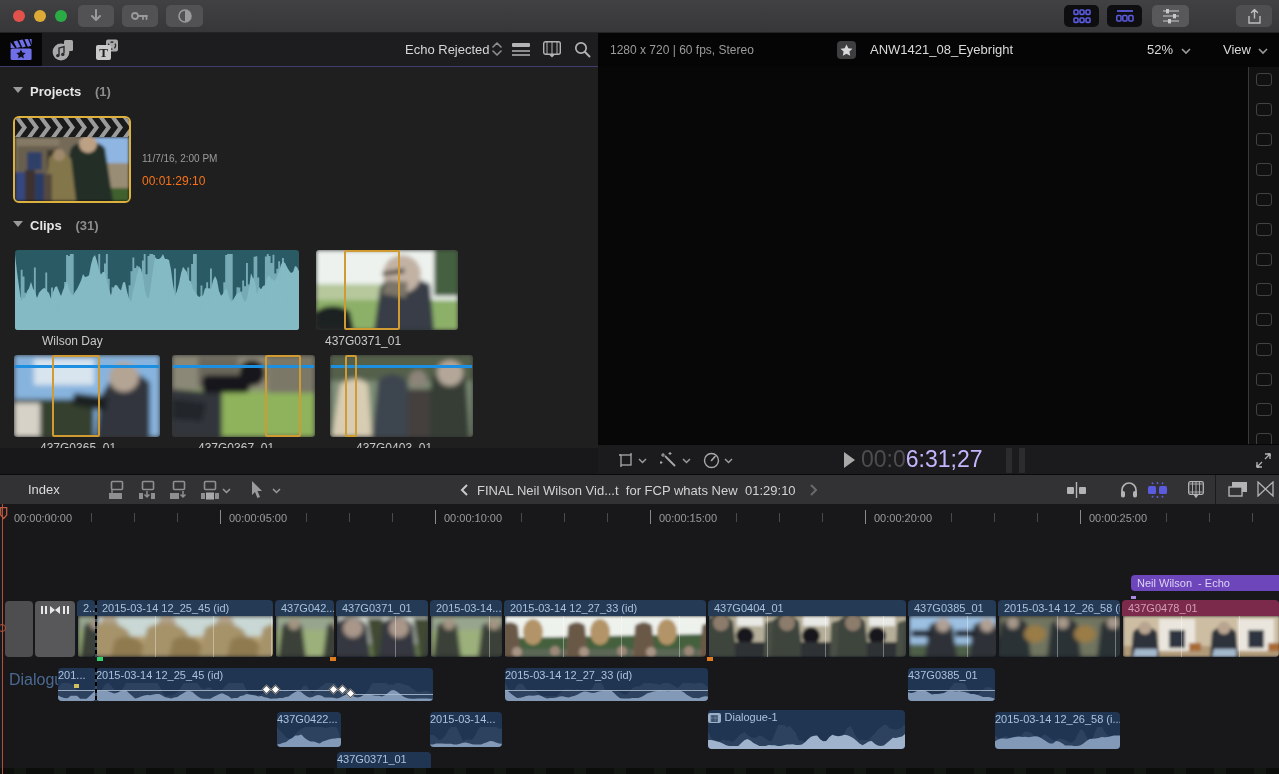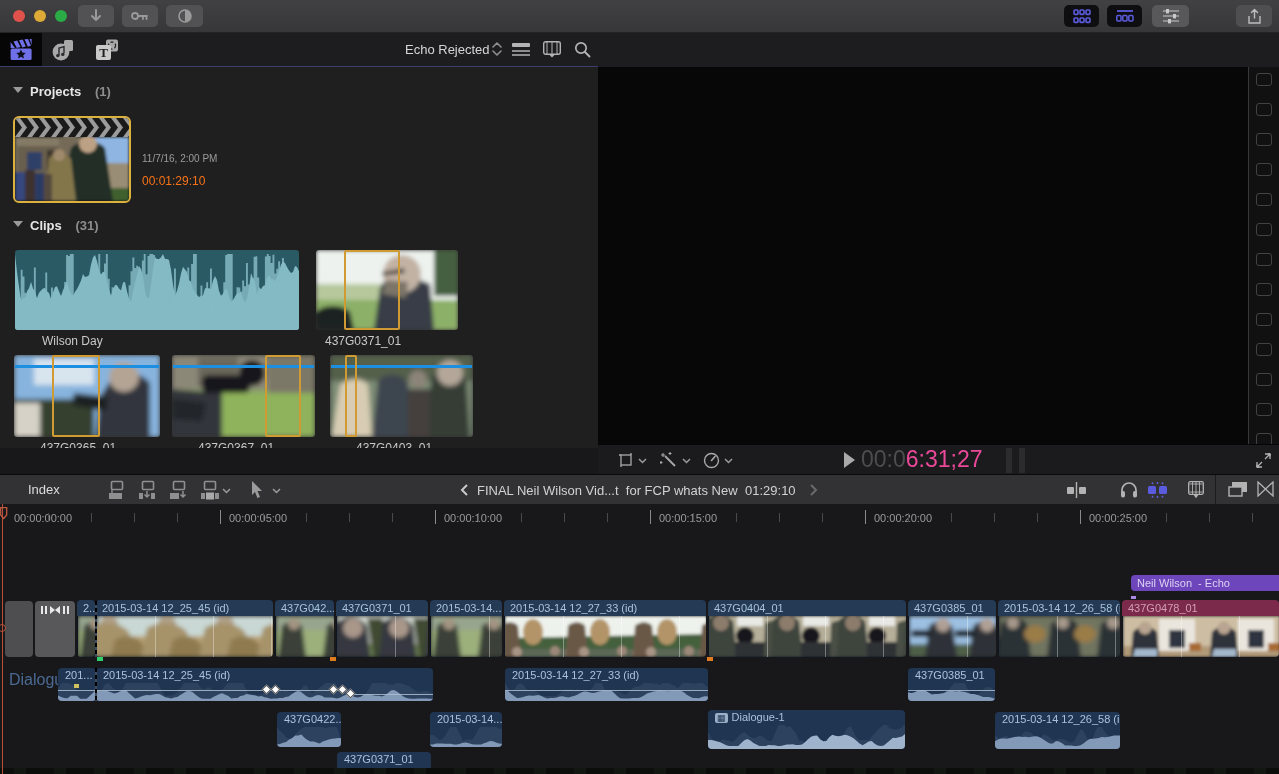--- a/index.html
+++ b/index.html
@@ -34,21 +34,21 @@
 #tlbar{left:0;top:474px;width:1279px;height:30px;background:#323234;border-top:1px solid #0a0a0a}
 
 #timeline{left:0;top:504px;width:1279px;height:270px;background:#18181a;overflow:hidden}
 .tick{position:absolute;width:1px;background:#4a4a4c}
 .rlabel{position:absolute;color:#9a9a9a;font-size:11px;top:8px}
 .vclip{position:absolute;top:0;height:57px;border-radius:4px;overflow:hidden;background:#0e1624}
 .vtitle{height:16px;background:#243a55;color:#a9c2de;font-size:11px;line-height:16px;padding-left:6px;white-space:nowrap;overflow:hidden}
 .vtitle.red{background:#7c2a4b;color:#d39db8}
 .vthumbs{position:absolute;left:1px;right:1px;top:16px;bottom:1px;background:#222}
 .aclip{position:absolute;border-radius:4px;background:#203552;overflow:hidden}
-.atitle{color:#a9c2de;font-size:11px;line-height:15px;padding-left:7px;white-space:nowrap;overflow:hidden}
+.atitle{color:#a9c2de;font-size:11px;line-height:15px;padding-left:0;white-space:nowrap;overflow:hidden}
 .diam{position:absolute;width:7px;height:7px;background:#fff;transform:rotate(45deg);border:1px solid #555}
 svg{display:block}
 </style></head><body>
 <div id="app">
 
 <div class="abs" id="titlebar">
 <div class="abs tl" style="left:13px;background:#e2524c"></div>
 <div class="abs tl" style="left:34px;background:#ddaa38"></div>
 <div class="abs tl" style="left:55px;background:#2bab45"></div>
 <div class="abs tbtn" style="left:78px;width:36px;">
@@ -148,20 +148,37 @@
         <path d="M0 8h18M0 12h18" stroke="#b3b3b3" stroke-width="1.6"></path>
       </svg>
 <svg class="abs" style="left:543px;top:8px" width="18" height="17" viewBox="0 0 18 17">
         <rect x="0.7" y="0.7" width="16.6" height="12.6" rx="2" stroke="#b3b3b3" stroke-width="1.4" fill="none"></rect>
         <path d="M4 1v12M9 1v12M14 1v12" stroke="#b3b3b3" stroke-width="1"></path>
         <path d="M6 13.5l3 3 3-3z" fill="#b3b3b3"></path>
       </svg>
 <svg class="abs" style="left:574px;top:8px" width="17" height="17" viewBox="0 0 17 17">
         <circle cx="7" cy="7" r="5.2" stroke="#b3b3b3" stroke-width="1.7" fill="none"></circle>
         <path d="M11 11l4.5 4.5" stroke="#b3b3b3" stroke-width="1.9" stroke-linecap="round"></path>
+      </svg>
+</div>
+<div class="abs" id="tb2v">
+<div class="abs" style="left:12px;top:10px;color:#9b9b9b;font-size:12px">1280 x 720 | 60 fps, Stereo</div>
+<div class="abs" style="left:239px;top:8px;width:19px;height:18px;border-radius:4px;background:#3e3e40;text-align:center">
+        <svg width="13" height="13" viewBox="0 0 13 13" style="margin:2.5px auto 0">
+          <path d="M6.5 0.5l1.8 3.8 4.2.5-3.1 2.8.8 4.1-3.7-2-3.7 2 .8-4.1L.5 4.8l4.2-.5z" fill="#d8d8d8"></path>
+        </svg>
+      </div>
+<div class="abs" style="left:272px;top:9px;color:#dadada;font-size:13px">ANW1421_08_Eyebright</div>
+<div class="abs" style="left:549px;top:9px;color:#dadada;font-size:13px">52%</div>
+<svg class="abs" style="left:583px;top:15px" width="10" height="7" viewBox="0 0 10 7">
+        <path d="M1 1l4 4 4-4" stroke="#9b9b9b" stroke-width="1.6" fill="none"></path>
+      </svg>
+<div class="abs" style="left:625px;top:9px;color:#dadada;font-size:13px">View</div>
+<svg class="abs" style="left:660px;top:15px" width="10" height="7" viewBox="0 0 10 7">
+        <path d="M1 1l4 4 4-4" stroke="#9b9b9b" stroke-width="1.6" fill="none"></path>
       </svg>
 </div>
 <div class="abs" id="blueline"></div>
 <div class="abs" id="browser">
 <div class="abs tri" style="left:13px;top:20px"></div>
 <div class="abs sechdr" style="left:30px;top:17px">Projects <span class="cnt">(1)</span></div>
 <div class="abs" style="left:13px;top:49px;width:118px;height:87px;border:2px solid #ddb13e;border-radius:6px;background:#111;overflow:hidden">
 <svg width="114" height="83" viewBox="0 0 114 83">
           <defs>
             <filter id="bl1" x="-20%" y="-20%" width="140%" height="140%">
@@ -325,21 +342,21 @@
         <path d="M1 1l3.5 3.5L8 1" stroke="#9b9b9b" stroke-width="1.5" fill="none"></path>
       </svg>
 <svg class="abs" style="left:105px;top:7px" width="17" height="17" viewBox="0 0 17 17">
         <circle cx="8.5" cy="8.5" r="7" stroke="#a9a9a9" stroke-width="1.4" fill="none"></circle>
         <path d="M8.5 8.5L12 4.5" stroke="#a9a9a9" stroke-width="1.6" stroke-linecap="round"></path>
       </svg>
 <svg class="abs" style="left:126px;top:13px" width="9" height="6" viewBox="0 0 9 6">
         <path d="M1 1l3.5 3.5L8 1" stroke="#9b9b9b" stroke-width="1.5" fill="none"></path>
       </svg>
 <div class="abs" style="left:246px;top:7px;width:0;height:0;border-top:8px solid transparent;border-bottom:8px solid transparent;border-left:11px solid #a9a9a9"></div>
-<div class="abs" style="left:263px;top:1px;font-size:23px;font-weight:300;letter-spacing:0px"><span style="color:#4d4d4f">00:0</span><span style="color:#ec4899">6:31;27</span></div>
+<div class="abs" style="left:263px;top:1px;font-size:23px;font-weight:300;letter-spacing:0px"><span style="color:#4d4d4f">00:0</span><span style="color:#c4b5fd">6:31;27</span></div>
 <div class="abs" style="left:408px;top:3px;width:6px;height:25px;background:#2c2c2e;border-radius:1px"></div>
 <div class="abs" style="left:421px;top:3px;width:6px;height:25px;background:#2c2c2e;border-radius:1px"></div>
 <svg class="abs" style="left:658px;top:8px" width="15" height="15" viewBox="0 0 15 15">
         <g stroke="#b3b3b3" stroke-width="1.3" fill="none">
           <path d="M9 1h5v5M6 14H1V9"></path>
           <path d="M14 1L9 6M1 14l5-5"></path>
           <path d="M14 1l-2.2.01M14 1l.01 2.2M1 14l2.2-.01M1 14l-.01-2.2" stroke-width="1.3"></path>
         </g>
       </svg>
 </div>

